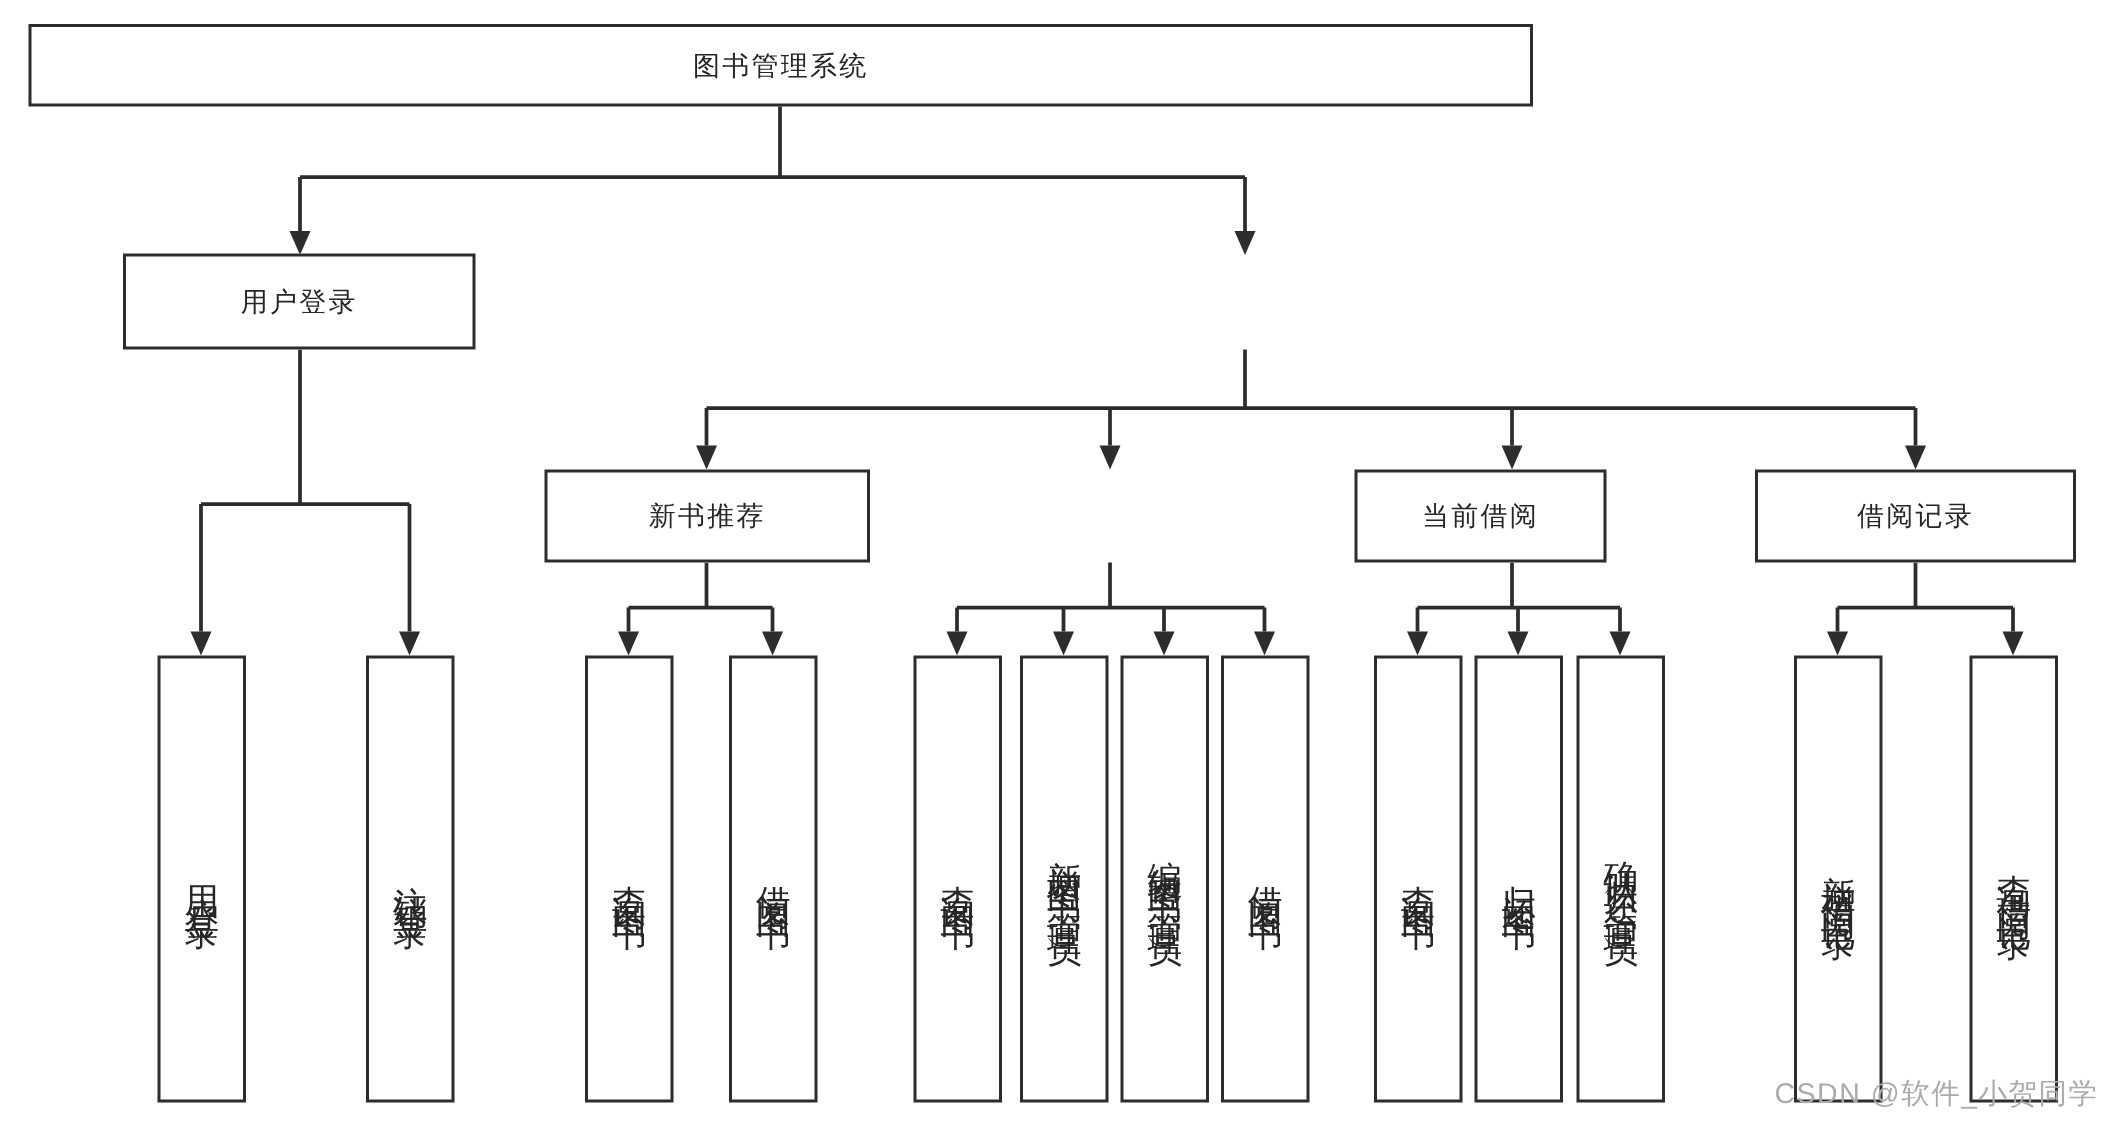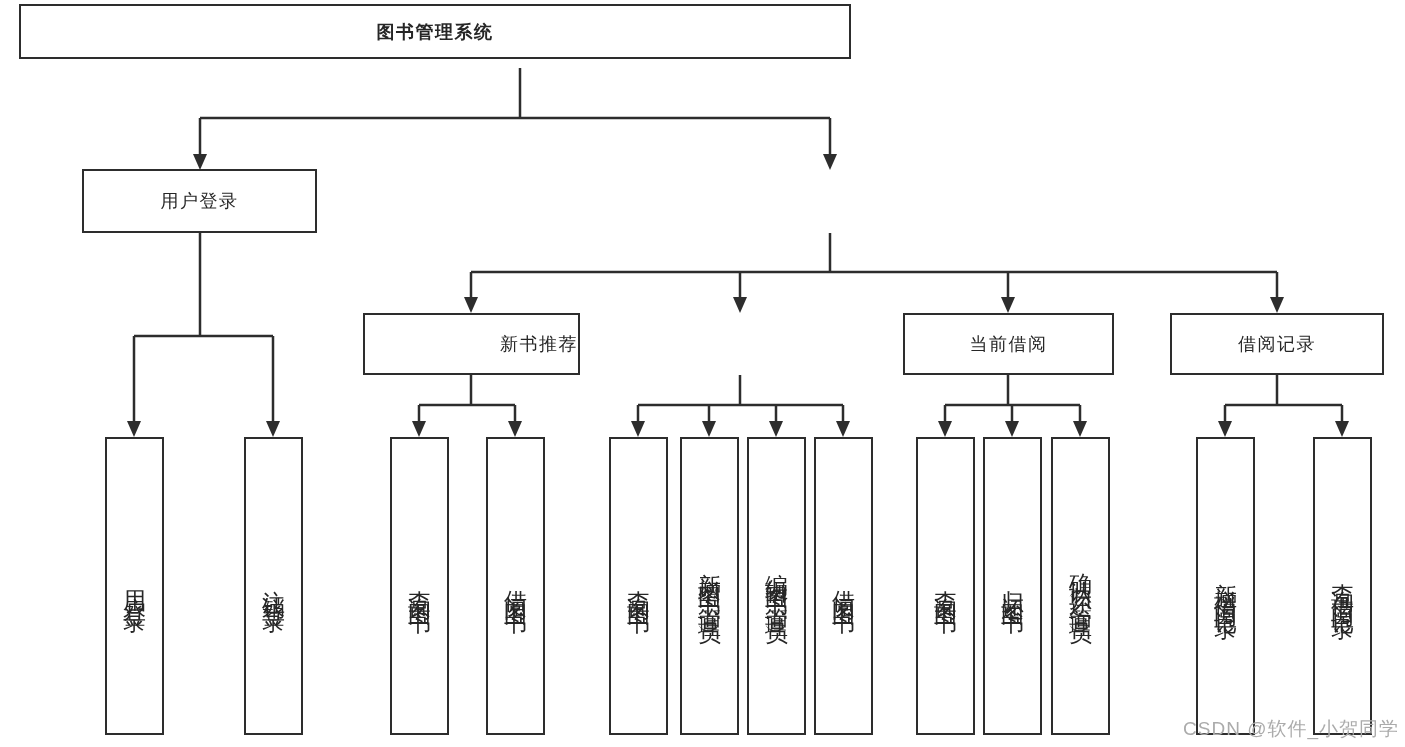--- a/index.html
+++ b/index.html
@@ -19,27 +19,27 @@
   .node{
     position:absolute;box-sizing:border-box;border:2.5px solid var(--line);
     background:var(--bg);display:flex;align-items:center;justify-content:center;
     color:var(--text);z-index:1;
   }
   .h-label{font-size:18px;letter-spacing:1.5px;white-space:nowrap;}
   .v-label{
     writing-mode:vertical-rl;text-orientation:mixed;
     font-size:23px;letter-spacing:7px;line-height:1;white-space:nowrap;
   }
-  .root-box{left:19px;top:4px;width:832px;height:55px;font-weight:bold;}
+  .root-box{left:19px;top:16px;width:1003px;height:55px;}
   .lv2-a{left:82px;top:169px;width:235px;height:64px;}
   .lv2-b{left:712px;top:169px;width:236px;height:64px;}
   .lv3{top:313px;height:62px;}
-  .lv3-a{left:363px;width:217px;justify-content:flex-end;}
+  .lv3-a{left:363px;width:217px;}
   .lv3-b{left:633px;width:215px;}
-  .lv3-c{left:903px;width:211px;}
+  .lv3-c{left:903px;width:168px;}
   .lv3-d{left:1170px;width:214px;}
   .leaf{top:437px;width:59px;height:298px;}
   .leaf-1{left:105px;}  .leaf-2{left:244px;}
   .leaf-3{left:390px;}  .leaf-4{left:486px;}
   .leaf-5{left:609px;}  .leaf-6{left:680px;}
   .leaf-7{left:747px;}  .leaf-8{left:814px;}
   .leaf-9{left:916px;}  .leaf-10{left:983px;}
   .leaf-11{left:1051px;}
   .leaf-12{left:1196px;} .leaf-13{left:1313px;}
   .watermark{

